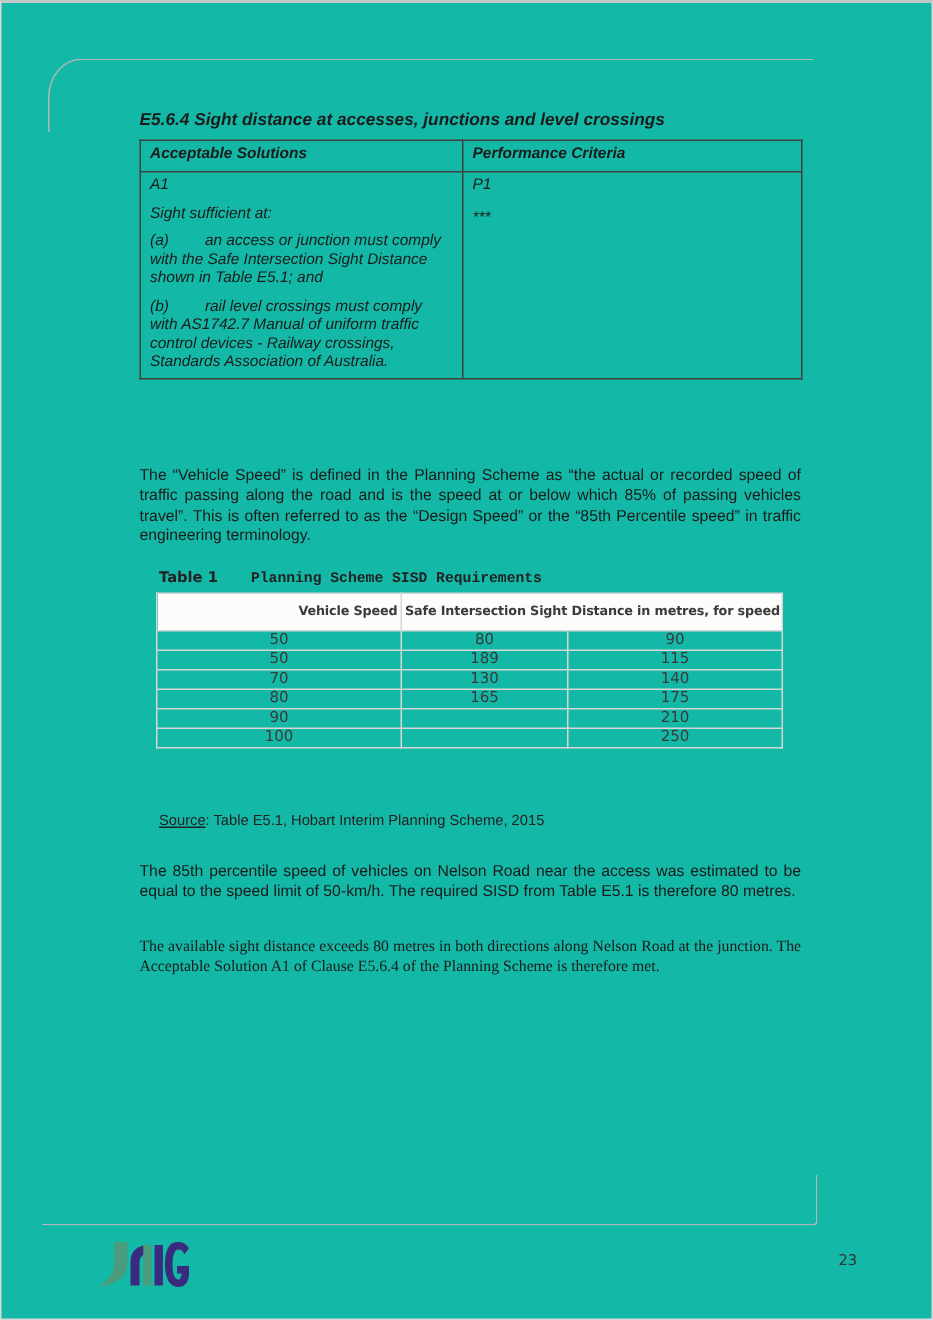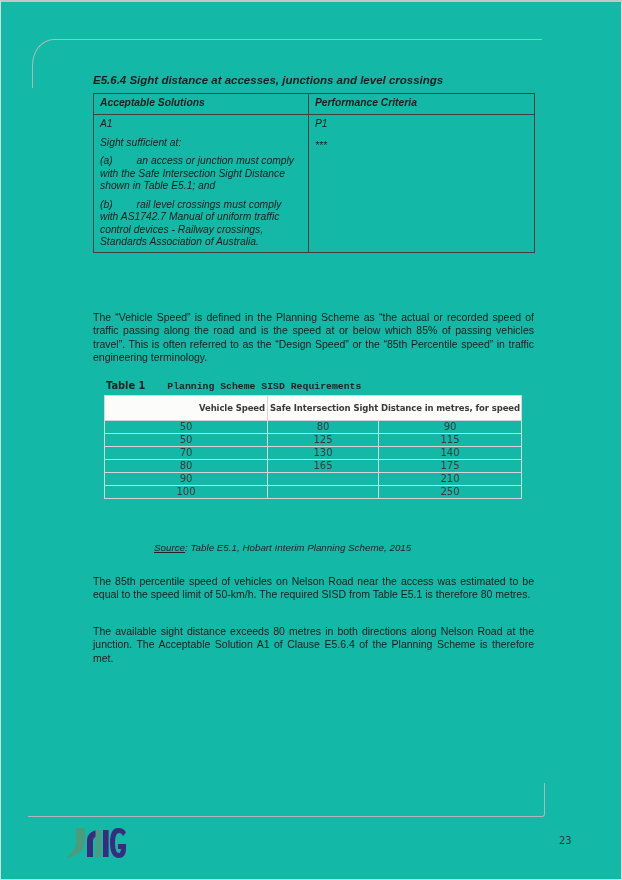--- a/index.html
+++ b/index.html
@@ -33,37 +33,37 @@
   .scm .bodyrow td{height:126px;}
   .cellp{margin:0 0 6px 0;font-style:italic;}
   .cellp:last-child{margin-bottom:0;}
   .tab{display:inline-block;width:24px;}
   .stars{margin-top:9px;}
 
   .para{position:absolute;left:0;width:441px;font-size:10.5px;line-height:13.4px;
     text-align:justify;}
   .para1{top:309px;}
   .para2{top:573px;}
-  .para3{top:623px;}
+  .para3{top:623px;font-family:Liberation Serif, serif;}
 
   .t1caption{position:absolute;top:378px;left:13px;font-size:9.8px;font-weight:bold;
     font-family:"DejaVu Sans","Liberation Sans",sans-serif;color:#222;}
   .t1caption .cap-title{margin-left:22px;font-family:Liberation Mono, monospace;}
 
   .t1wrap{position:absolute;top:393px;left:11px;width:417px;}
   table.t1{border-collapse:collapse;width:417px;table-layout:fixed;
     font-family:"DejaVu Sans","Liberation Sans",sans-serif;color:#3a3a3a;}
   table.t1 td,table.t1 th{border:1px solid #d6d6d6;text-align:center;}
   table.t1 th{font-size:8.5px;font-weight:bold;white-space:nowrap;overflow:hidden;
     padding:7px 2px;letter-spacing:-0.1px;background:#fcfcfb;text-align:right;}
   table.t1 .sub th{padding:5px 2px;}
   table.t1 td{font-size:10px;line-height:10px;padding:1px 2px;height:10px;}
 
-  .source{position:absolute;top:540px;left:13px;font-size:9.8px;font-style:italic;
-    color:#222;margin-left:48px;}
+  .source{position:absolute;top:540px;left:13px;font-size:9.8px;
+    color:#222;}
   .source .src-label{text-decoration:underline;}
 
   .footer-logo{position:absolute;left:62px;top:824px;width:64px;height:34px;}
   .footer-text{position:absolute;left:244px;top:833px;width:280px;text-align:center;
     font-size:9.8px;font-weight:bold;color:#222;
     font-family:"DejaVu Sans","Liberation Sans",sans-serif;}
   .footer-page{position:absolute;left:558px;top:833px;width:32px;text-align:left;
     font-size:9.8px;color:#333;
     font-family:"DejaVu Sans","Liberation Sans",sans-serif;}
 </style>
@@ -123,21 +123,21 @@
           <th>Vehicle Speed</th>
           <th colspan="2">Safe Intersection Sight Distance in metres, for speed limit of:</th>
         </tr>
         <tr>
           <td>50</td>
           <td>80</td>
           <td>90</td>
         </tr>
         <tr>
           <td>50</td>
-          <td>125</td>
+          <td>189</td>
           <td>115</td>
         </tr>
         <tr>
           <td>70</td>
           <td>130</td>
           <td>140</td>
         </tr>
         <tr>
           <td>80</td>
           <td>165</td>

